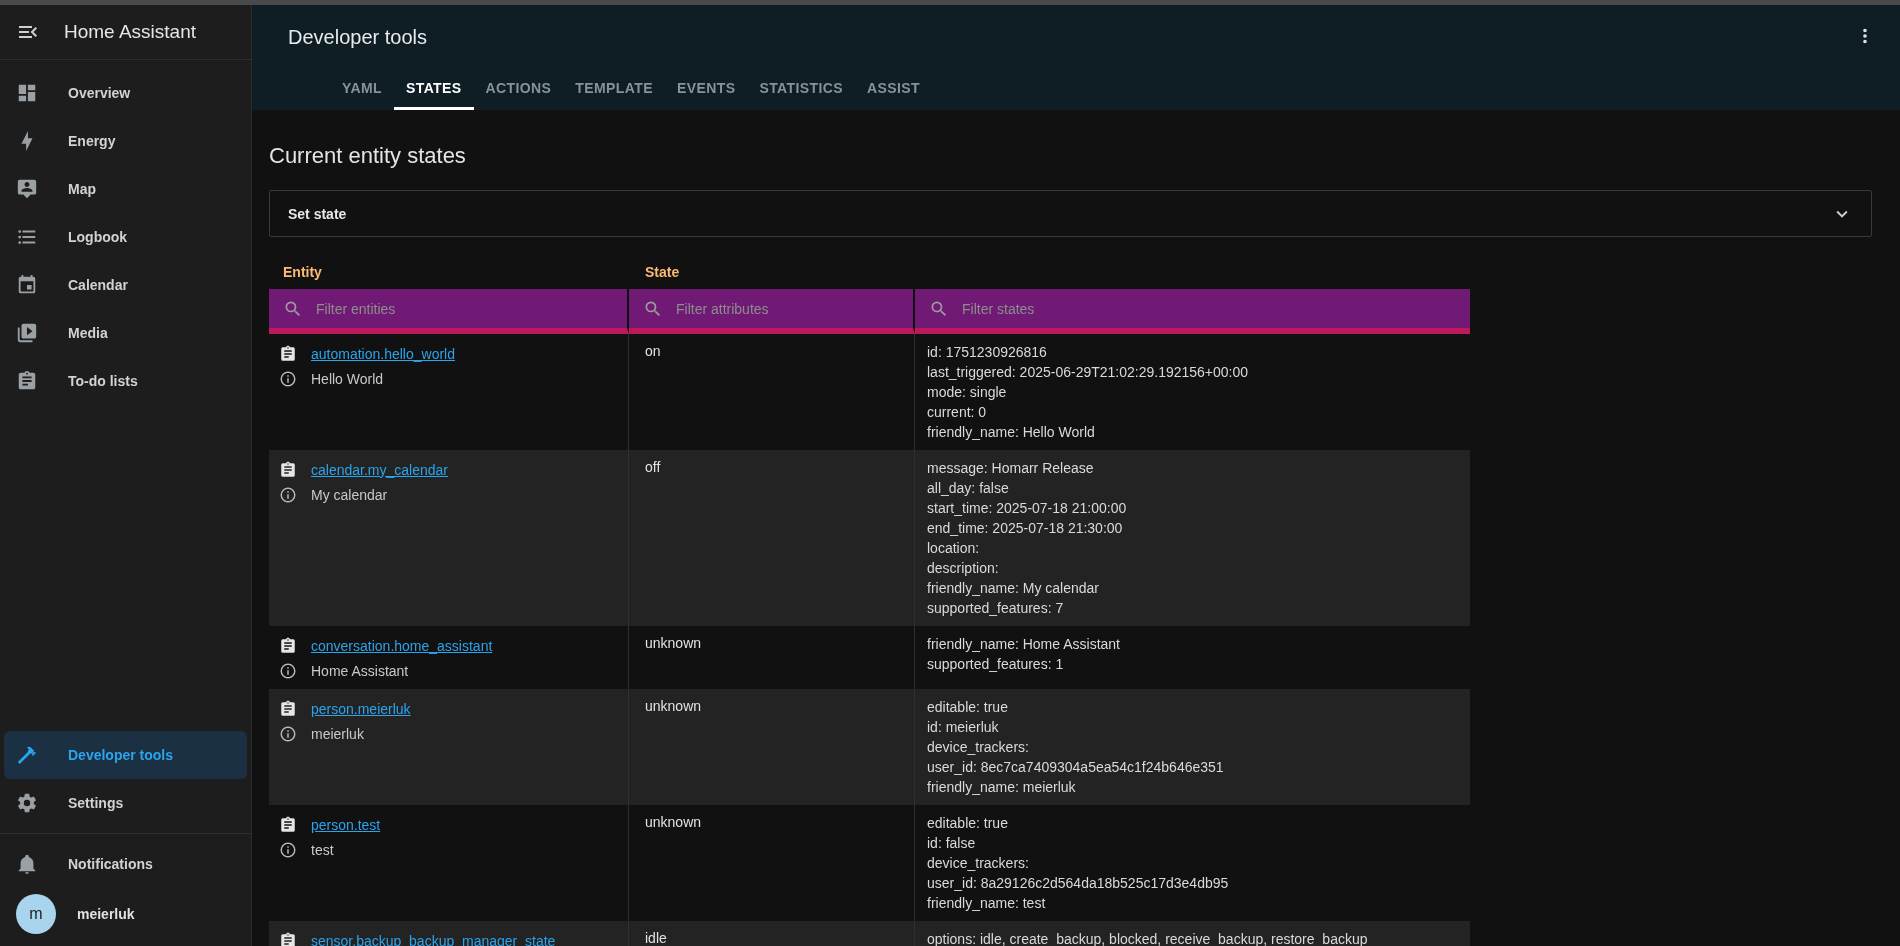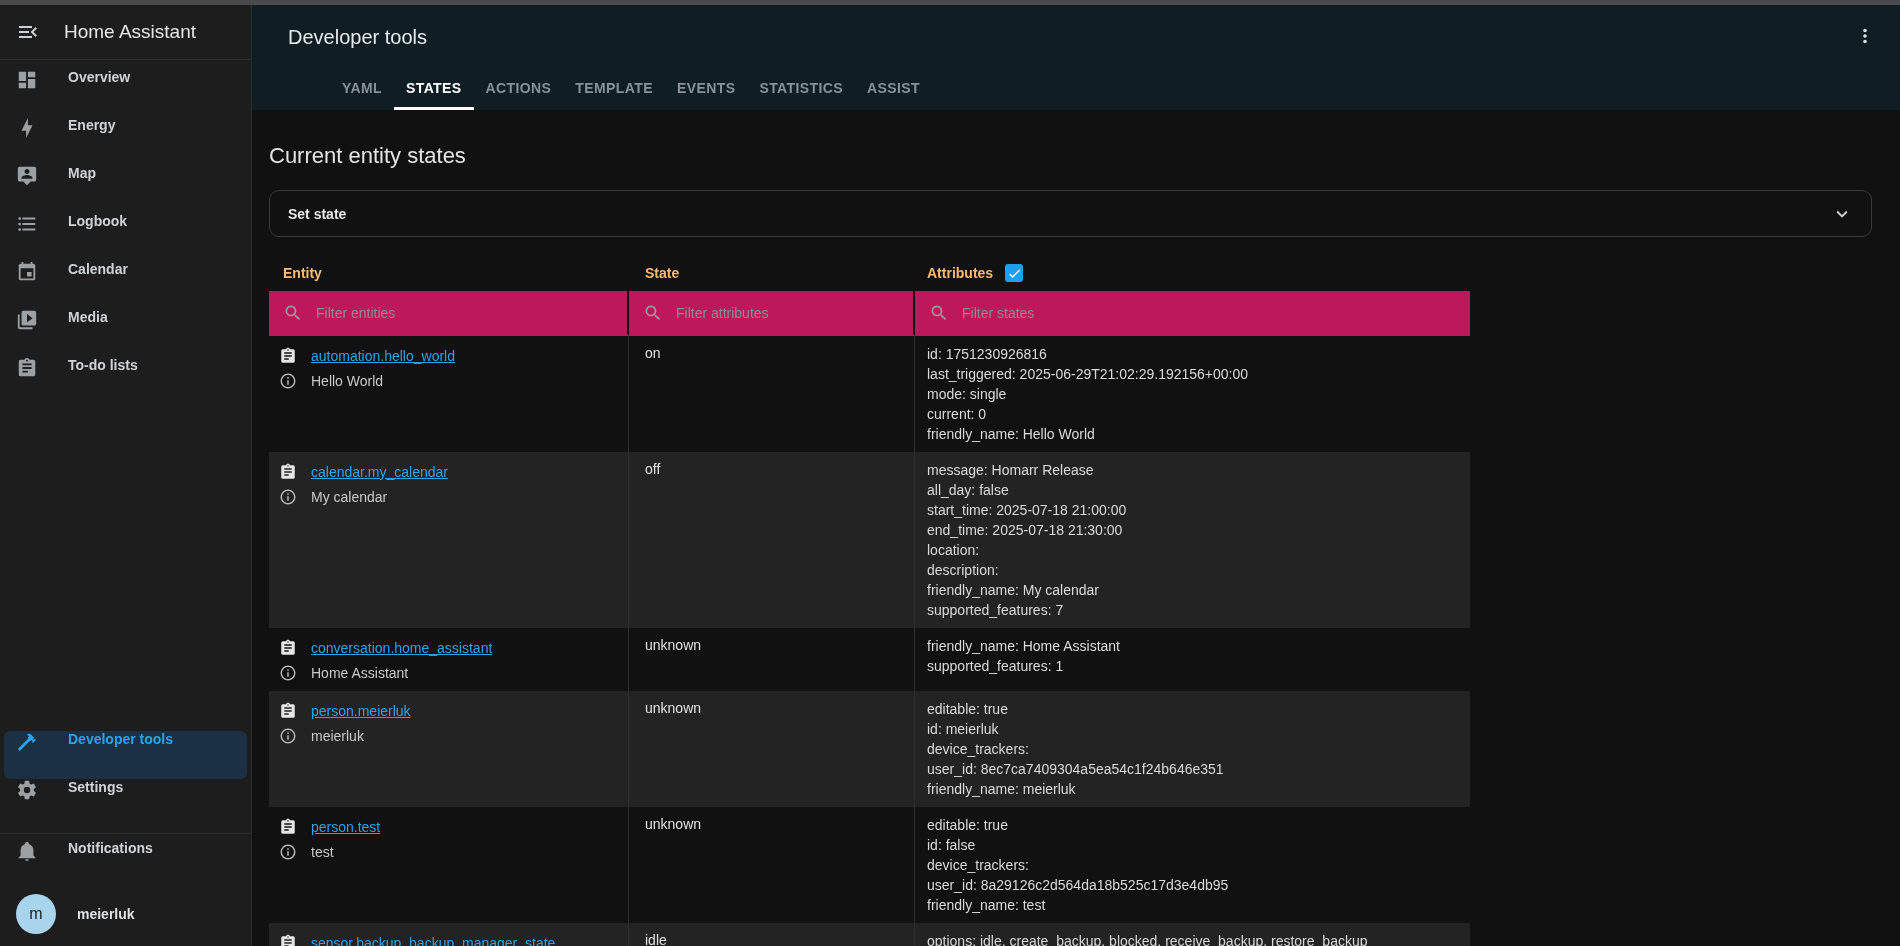--- a/index.html
+++ b/index.html
@@ -20,21 +20,21 @@
   }
   .top-strip{height:5px;background:#4a4a4a;flex:0 0 auto;}
   .app{flex:1;display:flex;min-height:0;}
 
   
   .sidebar{width:252px;flex:0 0 auto;background:var(--sidebar-bg);border-right:1px solid #2c2c2c;display:flex;flex-direction:column;}
   .sb-header{height:55px;flex:0 0 auto;display:flex;align-items:center;padding-left:16px;border-bottom:1px solid #2e2e2e;}
   .sb-menu-btn{width:24px;height:24px;color:#cdd0d2;cursor:pointer;flex:0 0 auto;}
   .sb-title{margin-left:24px;font-size:19px;color:#e6e6e6;}
   .sb-nav{padding-top:9px;}
-  .sb-item{height:48px;display:flex;align-items:flex-start;padding:0 12px;margin:0 4px;border-radius:6px;color:#d0d3d5;font-size:14px;font-weight:bold;cursor:pointer;}
+  .sb-item{height:48px;display:flex;align-items:center;padding:0 12px;margin:0 4px;border-radius:6px;color:#d0d3d5;font-size:14px;font-weight:bold;cursor:pointer;}
   .sb-item .ico{width:22px;height:22px;color:#9aa0a4;flex:0 0 auto;display:flex;}
   .sb-item .lbl{margin-left:30px;}
   .sb-item.active{background:#1b3042;color:var(--accent);}
   .sb-item.active .ico{color:var(--accent);}
   .sb-spacer{flex:1;}
   .sb-divider{height:1px;background:#2e2e2e;margin:6px 0;}
   .sb-user{height:52px;display:flex;align-items:center;padding:0 12px;margin:0 4px 6px;cursor:pointer;}
   .avatar{width:40px;height:40px;border-radius:50%;background:#a9d4ee;color:#1d1d1d;display:flex;align-items:center;justify-content:center;font-size:16px;}
   .sb-user .lbl{margin-left:21px;font-size:14px;font-weight:bold;color:#dfe1e2;}
   svg{display:block;}
@@ -44,30 +44,30 @@
   .app-header{background:var(--header-bg);height:105px;flex:0 0 auto;position:relative;}
   .hdr-title{position:absolute;top:21px;left:36px;font-size:20px;color:#e8eaeb;}
   .kebab{position:absolute;top:20px;right:24px;width:22px;height:22px;color:#dfe3e5;cursor:pointer;}
   .tabs{position:absolute;bottom:0;left:78px;display:flex;}
   .tab{padding:10px 12px 11px;font-size:14px;font-weight:bold;letter-spacing:.4px;color:#87929a;border-bottom:3px solid transparent;cursor:pointer;}
   .tab.active{color:#ffffff;border-bottom-color:#ffffff;}
 
   
   .content{flex:1;overflow:hidden;}
   .page-title{margin:33px 0 0 17px;font-size:22px;font-weight:400;color:#e4e4e4;}
-  .set-state{margin:21px 0 0 17px;width:1603px;height:47px;border:1px solid #3a3a3a;border-radius:10px;display:flex;align-items:center;padding:0 18px;cursor:pointer;}
+  .set-state{margin:21px 0 0 17px;width:1603px;height:47px;border:1px solid #3a3a3a;border-radius:2px;display:flex;align-items:center;padding:0 18px;cursor:pointer;}
   .set-state .lbl{font-size:14px;font-weight:bold;color:#e8e8e8;}
   .set-state .chev{margin-left:auto;width:22px;height:22px;color:#cfcfcf;}
 
   .etable{margin:20px 0 0 17px;width:1201px;}
   .tgrid{display:grid;grid-template-columns:360px 286px 555px;}
   .th{padding:7px 0 9px 14px;font-size:14px;font-weight:bold;color:#fdba74;display:flex;align-items:center;}
   .cbx{width:18px;height:18px;margin-left:12px;background:var(--checkbox);border-radius:3px;display:flex;align-items:center;justify-content:center;cursor:pointer;}
   .cbx svg{width:15px;height:15px;color:#ffffff;}
-  .fcell{background:#be185d;height:45px;border-bottom:2px solid #be185d;border-right:2px solid #111111;display:flex;align-items:center;padding:0 14px;}
+  .fcell{background:#701a75;height:45px;border-bottom:6px solid #be185d;border-right:2px solid #111111;display:flex;align-items:center;padding:0 14px;}
   .fcell:last-child{border-right:none;}
   .fcell .sico{width:20px;height:20px;color:#9c9c9c;flex:0 0 auto;}
   .fcell input{flex:1;margin-left:13px;background:transparent;border:none;outline:none;color:#dddddd;font-size:14px;font-family:inherit;}
   .fcell input::placeholder{color:#8d8d8d;}
 
   .trow{min-height:40px;}
   .trow.alt{background:var(--row-alt);}
   .cell{border-right:1px solid #2f2f2f;min-width:0;}
   .cell:last-child{border-right:none;}
   .entity-cell{padding:7px 10px 6px;}
@@ -218,28 +218,20 @@
             <svg viewBox="0 0 24 24" width="100%" height="100%" aria-hidden="true">
               <path fill-rule="evenodd" fill="currentColor" d="M7.41,8.58L12,13.17L16.59,8.58L18,10L12,16L6,10L7.41,8.58Z"></path>
             </svg>
           </span>
       </div>
 
       <div class="etable">
         <div class="tgrid">
           <div class="th">Entity</div>
           <div class="th" style="padding-left:16px">State</div>
-          <div class="th" style="padding-left:12px">
-            <span>Attributes</span>
-            <span class="cbx" id="attr-cbx">
-                <svg viewBox="0 0 24 24" width="100%" height="100%" aria-hidden="true">
-                  <path fill-rule="evenodd" fill="currentColor" d="M21,7L9,19L3.5,13.5L4.91,12.09L9,16.17L19.59,5.59L21,7Z"></path>
-                </svg>
-              </span>
-          </div>
         </div>
         <div class="tgrid">
           <div class="fcell">
             <span class="sico search-ico">
                 <svg viewBox="0 0 24 24" width="100%" height="100%" aria-hidden="true">
                   <path fill-rule="evenodd" fill="currentColor" d="M9.5,3A6.5,6.5 0 0,1 16,9.5C16,11.11 15.41,12.59 14.44,13.73L14.71,14H15.5L20.5,19L19,20.5L14,15.5V14.71L13.73,14.44C12.59,15.41 11.11,16 9.5,16A6.5,6.5 0 0,1 3,9.5A6.5,6.5 0 0,1 9.5,3M9.5,5C7,5 5,7 5,9.5C5,12 7,14 9.5,14C12,14 14,12 14,9.5C14,7 12,5 9.5,5Z"></path>
                 </svg>
               </span>
             <input type="text" placeholder="Filter entities" style="">
           </div>

